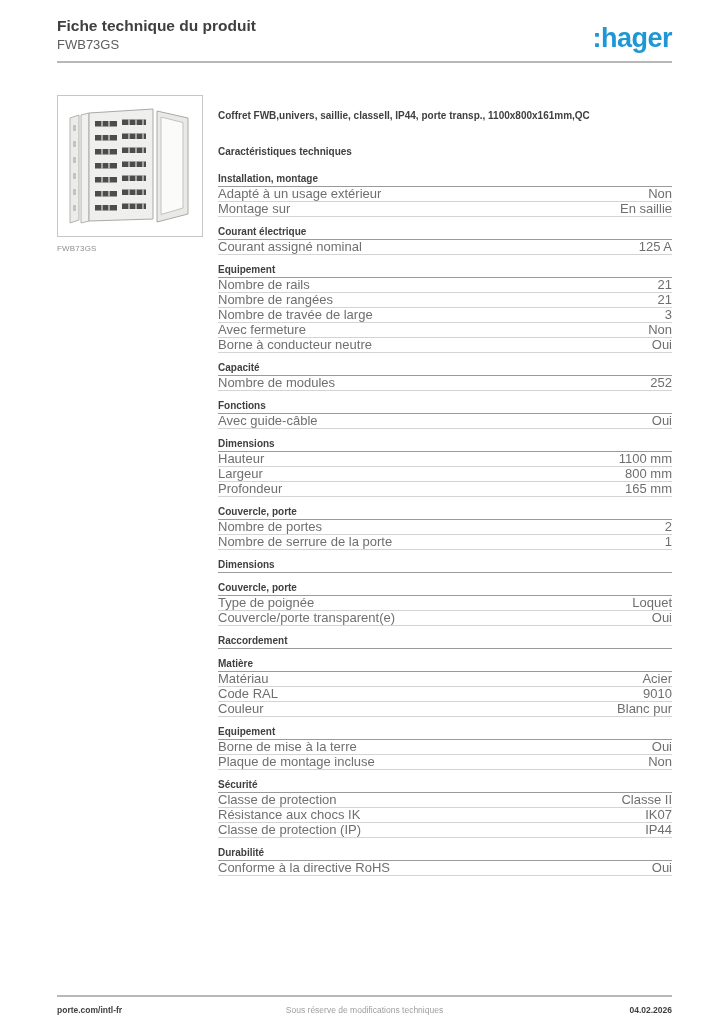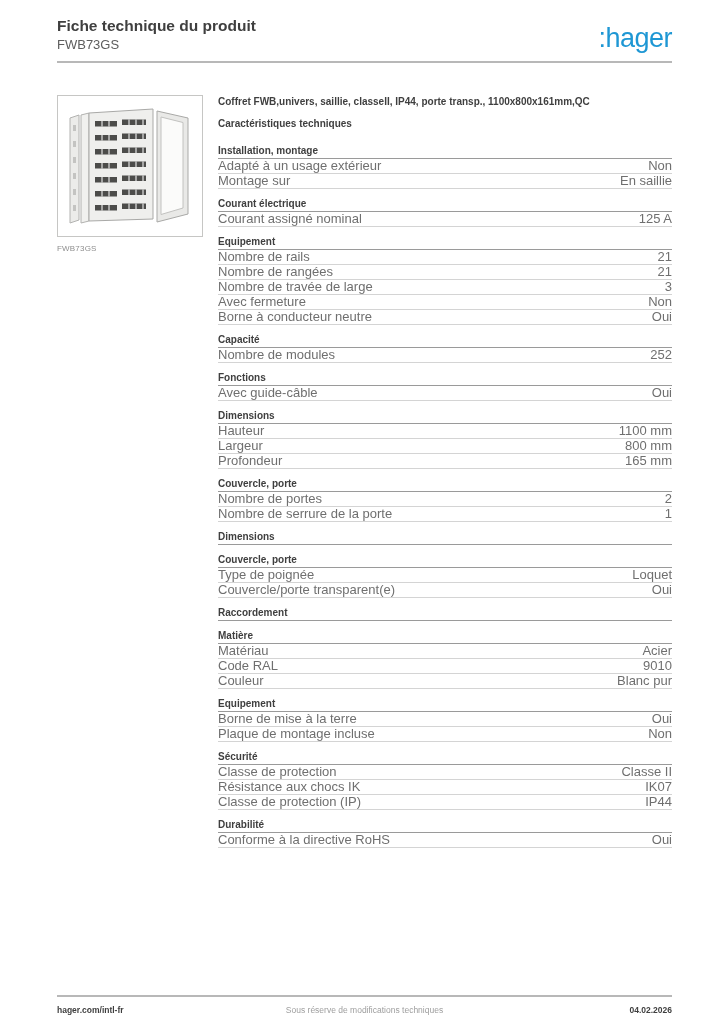--- a/index.html
+++ b/index.html
@@ -7,31 +7,31 @@
   .page {
     position:relative; width:724px; height:1024px; margin:0 auto;
     background:#ffffff; overflow:hidden;
     font-family:"Liberation Sans","DejaVu Sans",sans-serif;
   }
   
   .header { position:absolute; left:57px; top:17px; width:615px;
             display:flex; justify-content:space-between; align-items:flex-start; }
   .doc-title { font-size:15.5px; font-weight:bold; color:#3f3f3f; line-height:18px; }
   .doc-subtitle { font-size:13px; color:#5d5d5d; line-height:16px; margin-top:2px; }
-  .logo { font-size:27px; font-weight:normal; letter-spacing:-0.5px; line-height:30px; margin-top:6px; }
+  .logo { font-size:27px; font-weight:bold; letter-spacing:-0.5px; line-height:30px; margin-top:6px; }
   .header-rule { position:absolute; left:57px; top:61px; width:615px; height:2px; background:#b8b8b8; }
   
   .main { position:absolute; left:57px; top:95px; width:615px; display:flex; align-items:flex-start; }
   .left-col { width:161px; flex:0 0 161px; }
   .image-box { width:146px; height:142px; border:1px solid #c6c6c4; background:#ffffff;
                display:flex; align-items:center; justify-content:center; }
   .image-caption { font-size:8px; color:#8e8e8e; margin-top:7px; letter-spacing:0.2px; }
   .right-col { flex:1; min-width:0; }
-  .description { font-size:10px; font-weight:bold; color:#3f3f3f; line-height:12px; margin-top:1px; }
-  .char-title { font-size:10px; font-weight:bold; color:#3f3f3f; margin-top:10px; }
+  .description { font-size:10px; font-weight:bold; color:#3f3f3f; line-height:12px; margin-top:15px; }
+  .char-title { font-size:10px; font-weight:bold; color:#3f3f3f; margin-top:24px; }
   .sections { margin-top:7px; }
   .section { margin-top:9px; }
   .section:first-child { margin-top:16px; }
   .section-title { font-size:10px; font-weight:bold; color:#3f3f3f;
                    padding-bottom:2px; border-bottom:1px solid #9a9a9a; }
   .row { display:flex; justify-content:space-between; align-items:baseline;
          font-size:13px; color:#6f6f6f; line-height:10.5px;
          padding:2px 0 1.5px 0; border-bottom:1px solid #d4d4d4; }
   .row-label { text-align:left; }
   .row-value { text-align:right; white-space:nowrap; padding-left:10px; }
@@ -312,18 +312,18 @@
     <span class="row-label">Conforme à la directive RoHS</span>
     <span class="row-value">Oui</span>
   </div>
 </div>
   </div>
 </div>
     </div>
   </div>
 
   <div class="footer">
-    <div class="footer-left">hager.com/intl-fr</div>
+    <div class="footer-left">porte.com/intl-fr</div>
     <div class="footer-center">Sous réserve de modifications techniques</div>
     <div class="footer-right">04.02.2026</div>
   </div>
 
 </div>
 
 </body></html>

